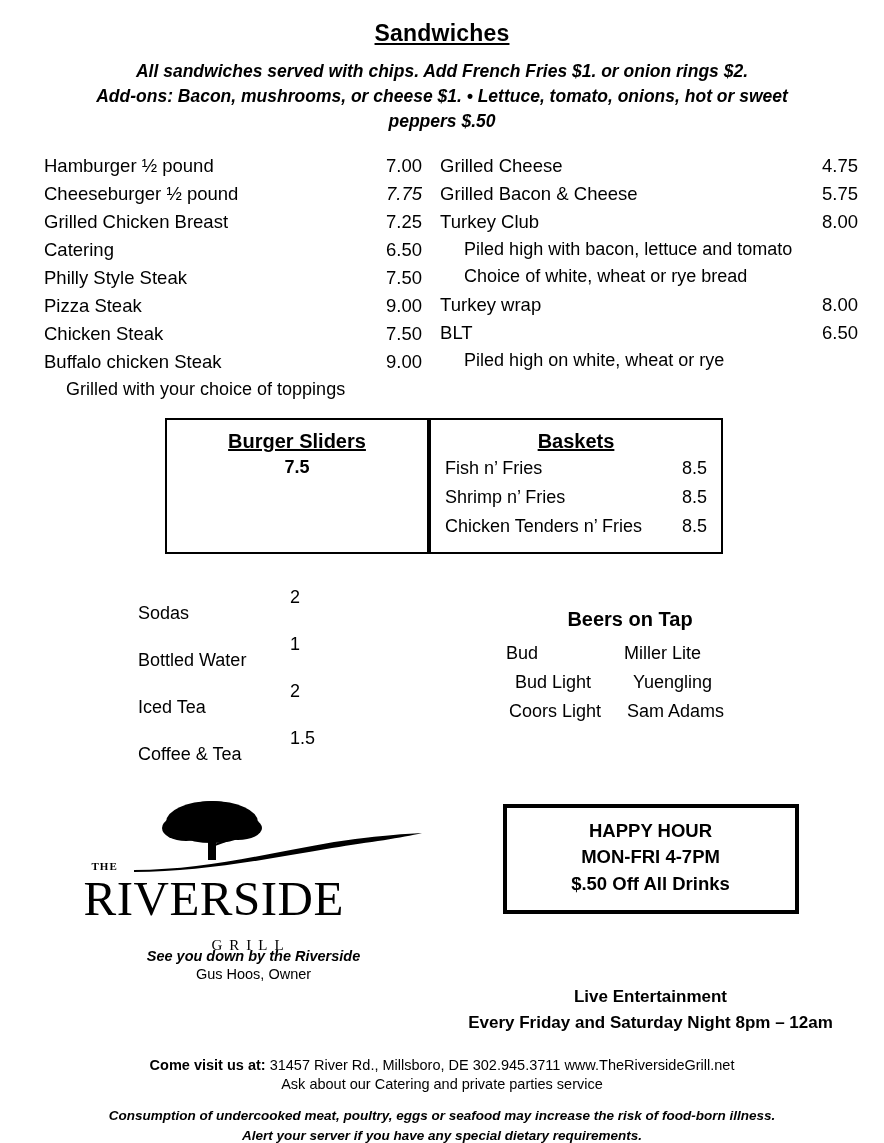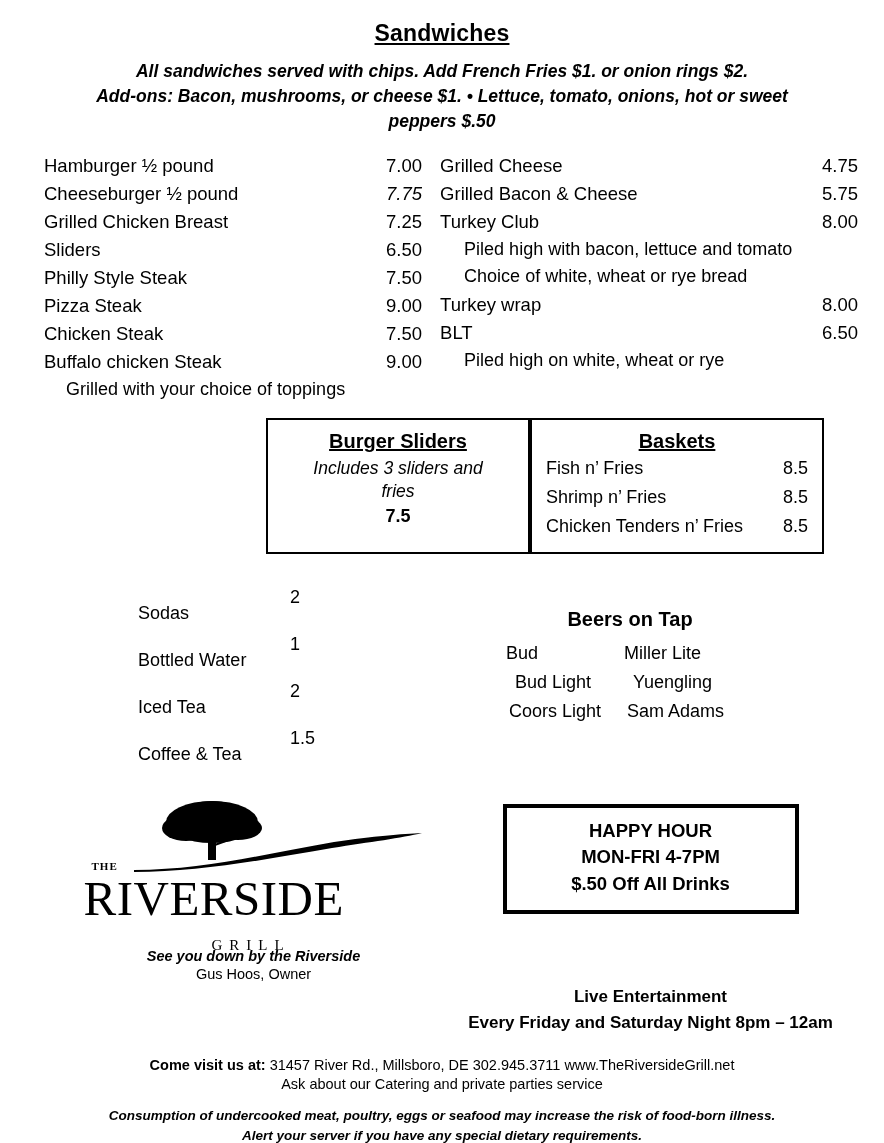--- a/index.html
+++ b/index.html
@@ -69,21 +69,21 @@
     font-size: 18px;
     line-height: 1.52;
     padding-left: 24px;
   }
 
   
   .boxes {
     display: flex;
     margin-top: 14px;
     padding: 0 60px 0 64px;
-    justify-content: flex-end;
+    justify-content: center;
   }
   .box {
     border: 2px solid #000;
     box-sizing: border-box;
   }
   .box-sliders {
     width: 264px;
     padding: 10px 8px 12px 8px;
     text-align: center;
   }
@@ -272,21 +272,21 @@
       </div>
       <div class="menu-row">
         <span class="name">Cheeseburger ½ pound</span>
         <span class="price price-italic">7.75</span>
       </div>
       <div class="menu-row">
         <span class="name">Grilled Chicken Breast</span>
         <span class="price">7.25</span>
       </div>
       <div class="menu-row">
-        <span class="name">Sliders</span>
+        <span class="name">Catering</span>
         <span class="price">6.50</span>
       </div>
       <div class="menu-row">
         <span class="name">Philly Style Steak</span>
         <span class="price">7.50</span>
       </div>
       <div class="menu-row">
         <span class="name">Pizza Steak</span>
         <span class="price">9.00</span>
       </div>
@@ -324,24 +324,20 @@
         <span class="name">BLT</span>
         <span class="price">6.50</span>
       </div>
       <div class="sub-note-r">Piled high on white, wheat or rye</div>
     </div>
   </div>
 
   <div class="boxes">
     <div class="box box-sliders">
       <div class="box-title">Burger Sliders</div>
-      <div class="box-sub">
-        <div>Includes 3 sliders and</div>
-        <div>fries</div>
-      </div>
       <div class="box-price">7.5</div>
     </div>
 
     <div class="box box-baskets">
       <div class="box-title">Baskets</div>
       <div class="basket-row">
         <span>Fish n’ Fries</span>
         <span class="b-price">8.5</span>
       </div>
       <div class="basket-row">

